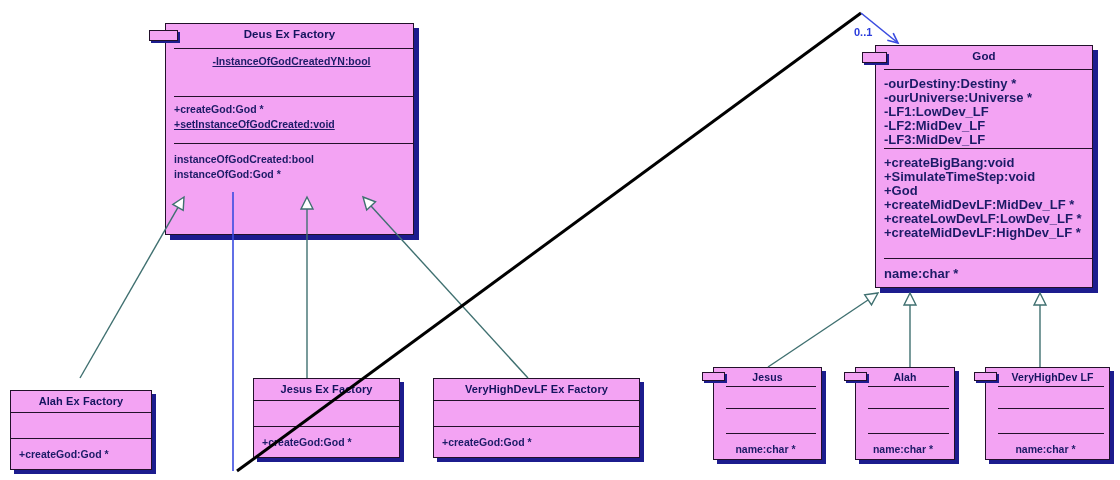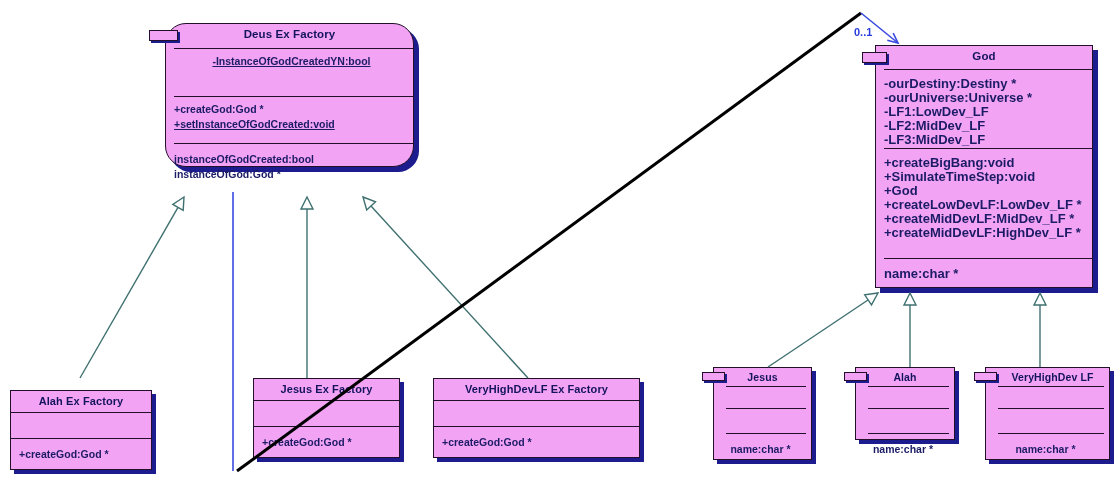--- a/index.html
+++ b/index.html
@@ -40,21 +40,21 @@
   #wires{position:absolute;left:0;top:0;z-index:20;pointer-events:none;}
   .mult-label{
     position:absolute;z-index:25;font-weight:bold;font-size:11px;color:#2a3cdc;
   }
 </style>
 </head>
 <body>
 
 <div id="stage">
 
-  <div class="uml-class" style="left:165px;top:23px;width:249px;height:144px;border-radius:21px;">
+  <div class="uml-class" style="left:165px;top:23px;width:249px;height:212px;">
     <div class="tab-icon"></div>
     <div class="title" style="height:20px;">Deus Ex Factory</div>
     <div class="divider"></div>
     <div class="section" style="height:47px;text-align:center;">
       <div class="line u">-InstanceOfGodCreatedYN:bool</div>
     </div>
     <div class="divider"></div>
     <div class="section" style="height:46px;">
       <div class="line">+createGod:God *</div>
       <div class="line u">+setInstanceOfGodCreated:void</div>
@@ -75,22 +75,22 @@
       <div class="line">-ourUniverse:Universe *</div>
       <div class="line">-LF1:LowDev_LF</div>
       <div class="line">-LF2:MidDev_LF</div>
       <div class="line">-LF3:MidDev_LF</div>
     </div>
     <div class="divider"></div>
     <div class="section" style="height:109px;padding-top:7px;">
       <div class="line">+createBigBang:void</div>
       <div class="line">+SimulateTimeStep:void</div>
       <div class="line">+God</div>
+      <div class="line">+createMidDevLF:MidDev_LF *</div>
       <div class="line">+createLowDevLF:LowDev_LF *</div>
-      <div class="line">+createMidDevLF:MidDev_LF *</div>
       <div class="line">+createMidDevLF:HighDev_LF *</div>
     </div>
     <div class="divider"></div>
     <div class="section" style="height:30px;padding-top:8px;">
       <div class="line">name:char *</div>
     </div>
   </div>
 
   <div class="uml-class small" style="left:10px;top:390px;width:142px;height:80px;">
     <div class="title" style="height:17px;font-size:11px;">Alah Ex Factory</div>
@@ -115,34 +115,34 @@
   <div class="uml-class small" style="left:433px;top:378px;width:207px;height:80px;">
     <div class="title" style="height:17px;font-size:11px;">VeryHighDevLF Ex Factory</div>
     <div class="divider" style="margin-left:0;margin-right:0;"></div>
     <div class="section" style="height:25px;"></div>
     <div class="divider" style="margin-left:0;margin-right:0;"></div>
     <div class="section" style="height:32px;padding-top:8px;">
       <div class="line">+createGod:God *</div>
     </div>
   </div>
 
-  <div class="uml-class small" style="left:713px;top:367px;width:99px;height:93px;">
+  <div class="uml-class small" style="left:713px;top:367px;width:109px;height:93px;">
     <div class="tab-icon"></div>
     <div class="title" style="height:15px;font-size:10.5px;padding-top:3px;">Jesus</div>
     <div class="divider"></div>
     <div class="section" style="height:21px;"></div>
     <div class="divider"></div>
     <div class="section" style="height:24px;"></div>
     <div class="divider"></div>
     <div class="section center" style="height:28px;padding-top:8px;">
       <div class="line">name:char *</div>
     </div>
   </div>
 
-  <div class="uml-class small" style="left:855px;top:367px;width:100px;height:73px;">
+  <div class="uml-class small" style="left:855px;top:367px;width:100px;height:93px;">
     <div class="tab-icon"></div>
     <div class="title" style="height:15px;font-size:10.5px;padding-top:3px;">Alah</div>
     <div class="divider"></div>
     <div class="section" style="height:21px;"></div>
     <div class="divider"></div>
     <div class="section" style="height:24px;"></div>
     <div class="divider"></div>
     <div class="section center" style="height:28px;padding-top:8px;">
       <div class="line">name:char *</div>
     </div>

